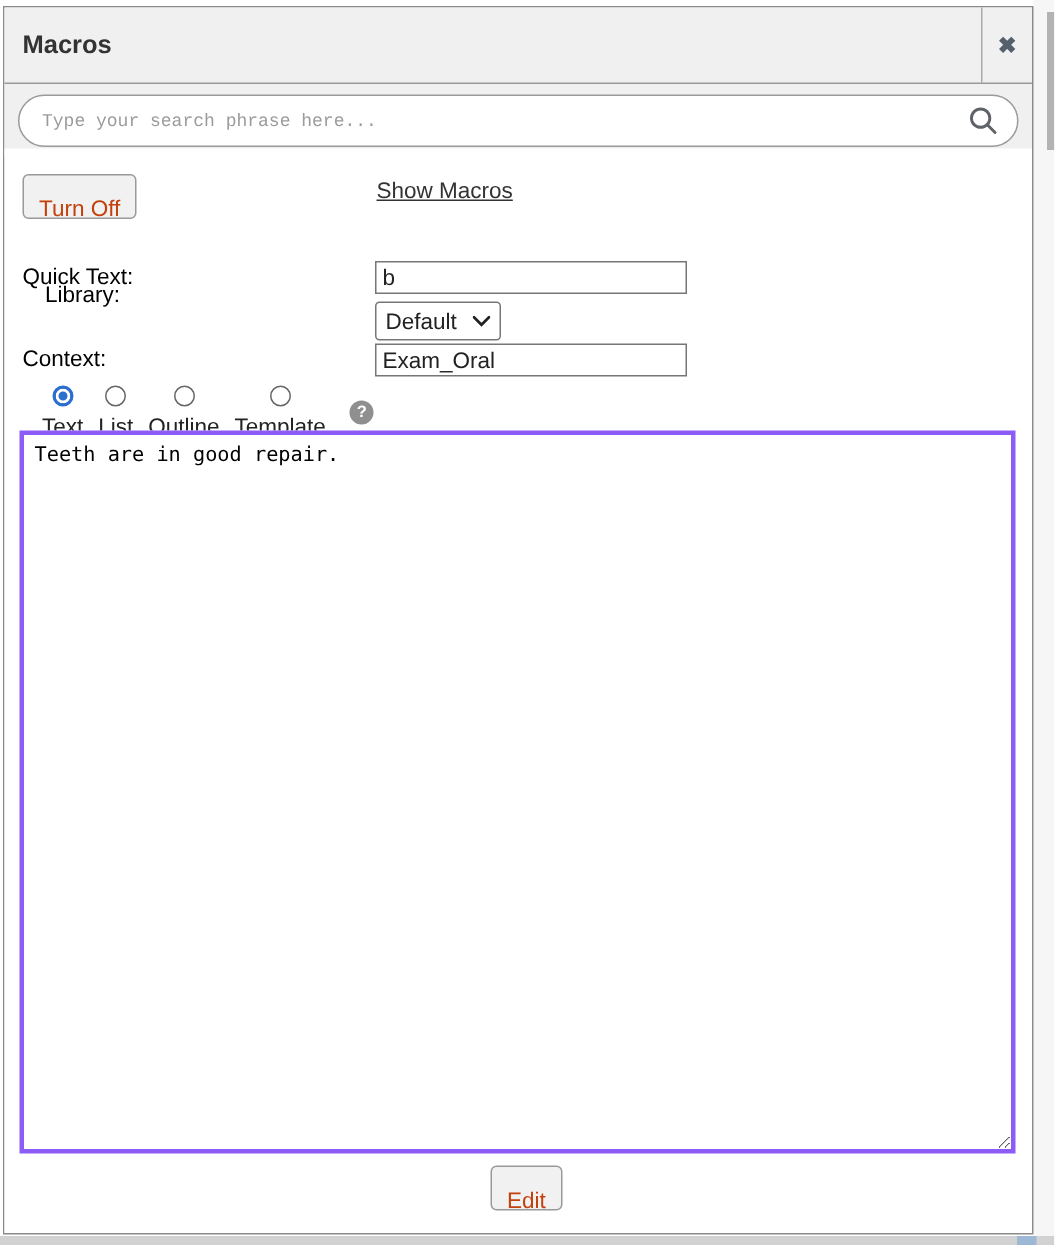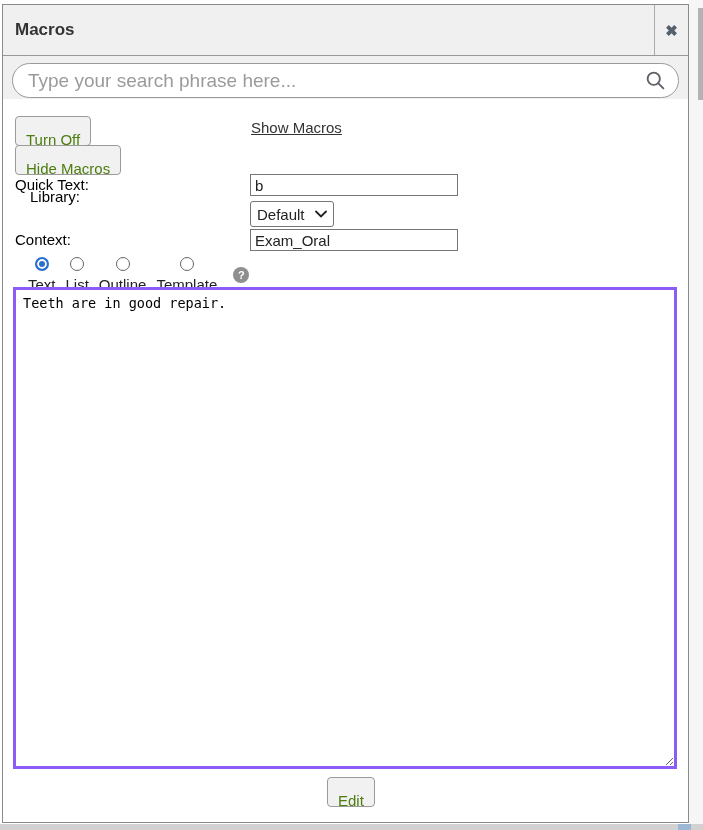--- a/index.html
+++ b/index.html
@@ -53,32 +53,32 @@
   .search-section {
     height:50px; background:#f0f0f0; border-bottom:1px solid #8a8a8a;
     display:flex; align-items:center; padding:0 9px;
   }
   .search-pill {
     flex:1; height:35px; background:#fff; border:1px solid #9a9a9a;
     border-radius:18px; display:flex; align-items:center; overflow:hidden;
   }
   .search-pill input {
     flex:1; border:none; outline:none; background:transparent;
-    font-family:Liberation Sans, sans-serif;
-    font-size:19px; color:#222; padding:0 6px 0 15px; height:100%;
+    font-family:Liberation Mono, monospace;
+    font-size:12px; color:#222; padding:0 6px 0 15px; height:100%;
   }
   .search-pill input::placeholder { color:#9b9b9b; }
   .search-icon-wrap { padding:0 12px 0 4px; display:flex; align-items:center; }
 
   .dialog-body { position:absolute; left:0; top:94px; right:0; bottom:0; background:#fff; }
 
   .btn {
     position:absolute; background:#f1f1f1; border:1px solid #9a9a9a;
     border-radius:4px; font-family:"Liberation Sans", sans-serif;
-    font-size:15px; color:#4d7c0f; padding:14px 10px; height:25px;
+    font-size:15px; color:#c2410c; padding:14px 10px; height:25px;
     cursor:pointer;
   }
   .btn-turn-off  { left:12px; top:17px; }
   .btn-hide-macros { left:12px; top:46px; }
   .link-show-macros {
     position:absolute; left:248px; top:20px; font-size:15px; color:#333;
     text-decoration:underline; cursor:pointer;
   }
 
   .field-label { position:absolute; left:12px; font-size:15px; color:#000000; }
@@ -162,21 +162,20 @@
         </span>
       </div>
     </div>
 
     <div class="dialog-body">
 
       <button class="btn btn-turn-off">Turn Off</button>
 
       <a class="link-show-macros">Show Macros</a>
 
-      <button class="btn btn-hide-macros">Hide Macros</button>
 
       <span class="field-label lbl-quick">Quick Text:</span>
       <input class="text-input inp-quick" type="text" value="b" style="">
 
       <span class="field-label lbl-library">Library:</span>
       <div class="select-box">
         <span class="select-value">Default</span>
         <span class="select-chevron">
           <svg width="12" height="8" viewBox="0 0 12 8" fill="none" stroke="#222" stroke-width="1.8" stroke-linecap="round">
             <polyline points="1,1.5 6,6.5 11,1.5"></polyline>

